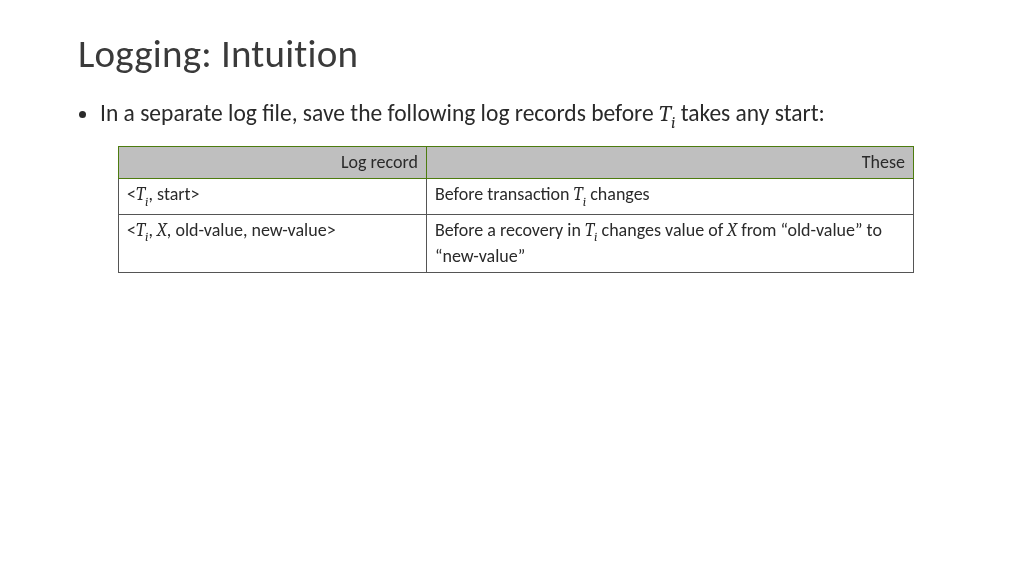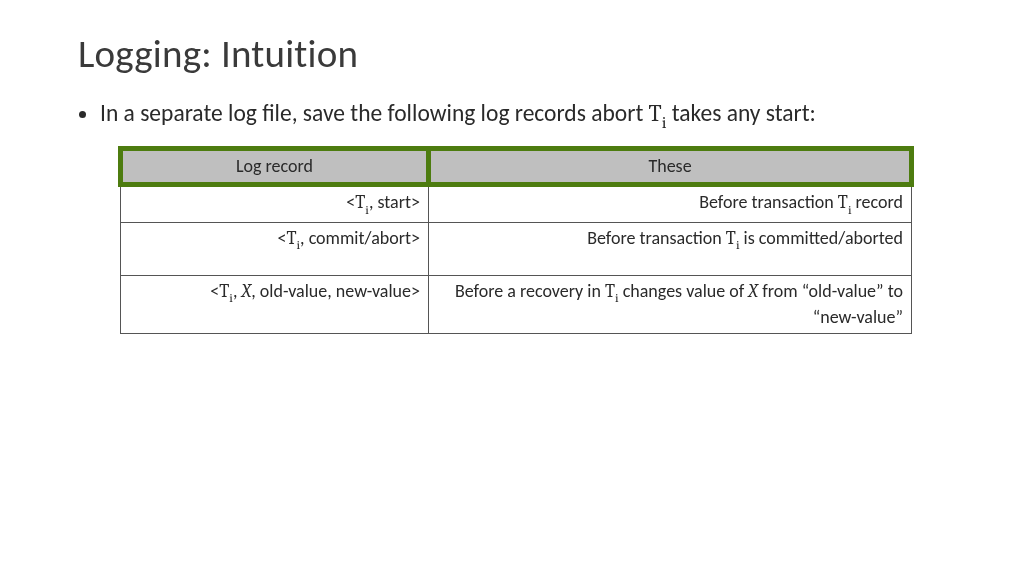--- a/index.html
+++ b/index.html
@@ -30,20 +30,21 @@
     padding-left: 22px;
     font-size: 23.5px;
     line-height: 1.22;
     color: #2a2a2a;
   }
   ul.body > li {
     margin-bottom: 14px;
   }
   .ti {
     font-family: "Cambria Math", "Cambria", serif;
+    font-style: italic;
     margin-top: 19px;
   }
   .sub {
     font-size: 0.72em;
     vertical-align: sub;
     position: relative;
     top: 0.05em;
   }
   .xvar {
     font-family: "Cambria Math", "Cambria", serif;
@@ -52,66 +53,61 @@
   table {
     margin: 10px 0 18px 40px;
     border-collapse: collapse;
     width: 796px;
     font-size: 18px;
     color: #2a2a2a;
   }
   th {
     background: #bfbfbf;
     font-weight: 400;
-    text-align: center;
+    text-align: right;
     padding: 4px 8px 5px 8px;
-    border: 5px solid #4d7c0f;
+    border: 1px solid #4d7c0f;
   }
   td {
     padding: 4px 8px 5px 8px;
     border: 1px solid #555;
     vertical-align: top;
     line-height: 1.25;
-    text-align: right;
   }
   col.c1 { width: 308px; }
   col.c2 { }
   .tall td { height: 40px; padding-bottom: 8px;}
   .gap { height: 8px; }
 </style>
 </head>
 <body>
 
 <div class="slide">
 
   <h1 class="title">Logging: Intuition</h1>
 
   <ul class="body">
     <li>
-      <span>In a separate log file, save the following log records abort </span><span class="ti"><span>T</span><span class="sub">i</span></span><span> takes any start:</span>
+      <span>In a separate log file, save the following log records before </span><span class="ti"><span>T</span><span class="sub">i</span></span><span> takes any start:</span>
     </li>
   </ul>
 
   <table>
     <colgroup>
         <col class="c1">
         <col class="c2">
       </colgroup>
     <tbody>
         <tr>
       <th>Log record</th>
       <th>These</th>
     </tr>
     <tr>
       <td><span>&lt;</span><span class="ti"><span>T</span><span class="sub">i</span></span><span>, start&gt;</span></td>
-      <td><span>Before transaction </span><span class="ti"><span>T</span><span class="sub">i</span></span><span> record</span></td>
-    </tr>
-    <tr class="tall">
-      <td><span>&lt;</span><span class="ti"><span>T</span><span class="sub">i</span></span><span>, commit/abort&gt;</span></td>
-      <td><span>Before transaction </span><span class="ti"><span>T</span><span class="sub">i</span></span><span> is committed/aborted</span></td>
+      <td><span>Before transaction </span><span class="ti"><span>T</span><span class="sub">i</span></span><span> changes</span></td>
     </tr>
     <tr>
       <td><span>&lt;</span><span class="ti"><span>T</span><span class="sub">i</span></span><span>, </span><span class="xvar">X</span><span>, old-value, new-value&gt;</span></td>
       <td><span>Before a recovery in </span><span class="ti"><span>T</span><span class="sub">i</span></span><span> changes value of </span><span class="xvar">X</span><span> from “old-value” to “new-value”</span></td>
     </tr>
   </tbody>
     </table>
 
   <div class="gap"></div>
 

